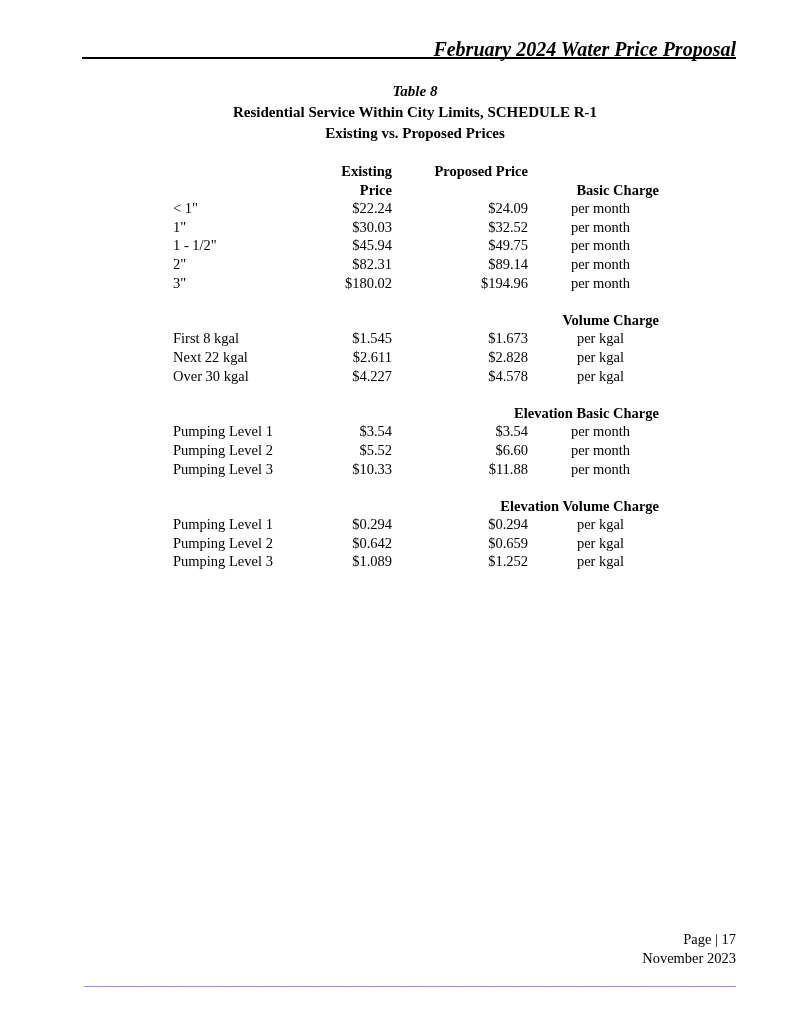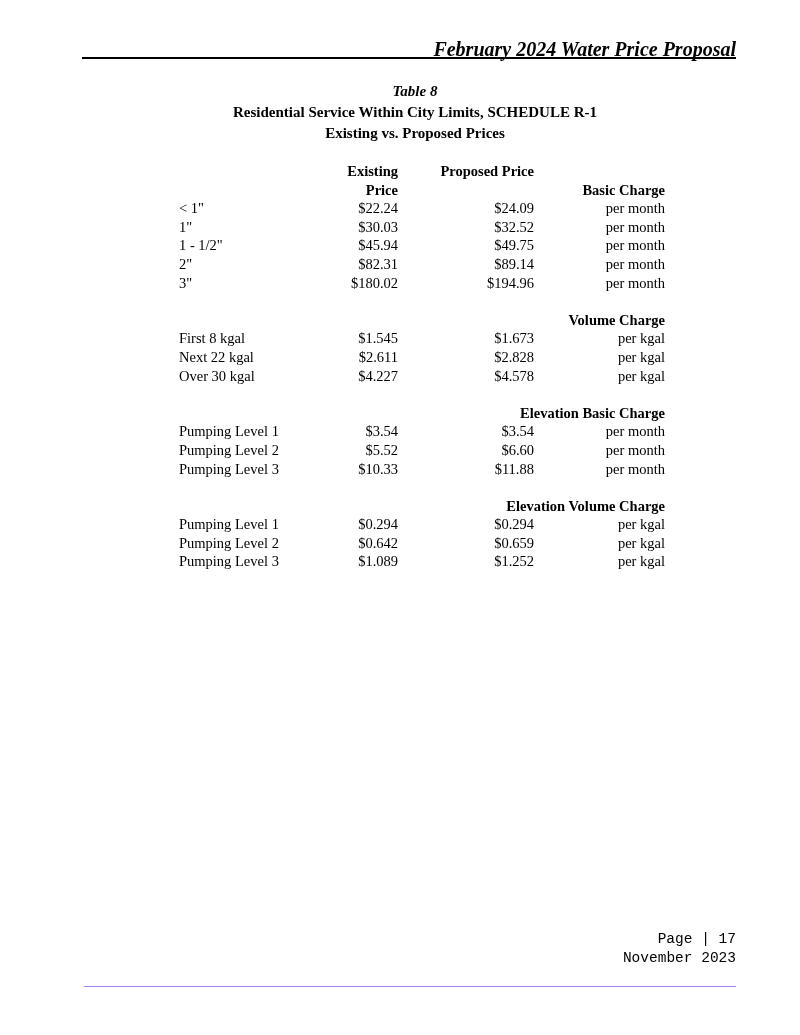--- a/index.html
+++ b/index.html
@@ -37,51 +37,50 @@
     width: 770px;
     text-align: center;
     font-size: 15px;
     line-height: 21px;
     font-weight: bold;
   }
   .title-block .t1 { font-style: italic; }
   .price-table {
     position: absolute;
     top: 162px;
-    left: 160px;
+    left: 154px;
     width: 505px;
     font-size: 14.5px;
   }
   .grid-row {
     display: grid;
     grid-template-columns: 153px 85px 136px 131px;
     height: 18.6px;
     line-height: 18.6px;
   }
   .grid-row .c-label { text-align: left; }
   .grid-row .c-label.indent { padding-left: 19px; }
   .grid-row .c-existing { text-align: right; }
   .grid-row .c-proposed { text-align: right; }
-  .grid-row .c-unit { text-align: right; padding-left: 14px; }
+  .grid-row .c-unit { text-align: center; padding-left: 14px; }
   .grid-row .hdr { font-weight: bold; }
   .section-title {
     grid-column: 1 / -1;
     font-weight: bold;
     text-align: right;
   }
   .spacer-row { height: 18.6px; }
   .page-footer {
     position: absolute;
     top: 930px;
     left: 82px;
     width: 654px;
     text-align: right;
     font-size: 14.5px;
     line-height: 18.6px;
-    font-family: Liberation Mono, monospace;
   }
   .bottom-separator {
     position: absolute;
     top: 971px;
     left: 84px;
     width: 652px;
     height: 20px;
     overflow: hidden;
     white-space: nowrap;
     color: #8b5cf6;

